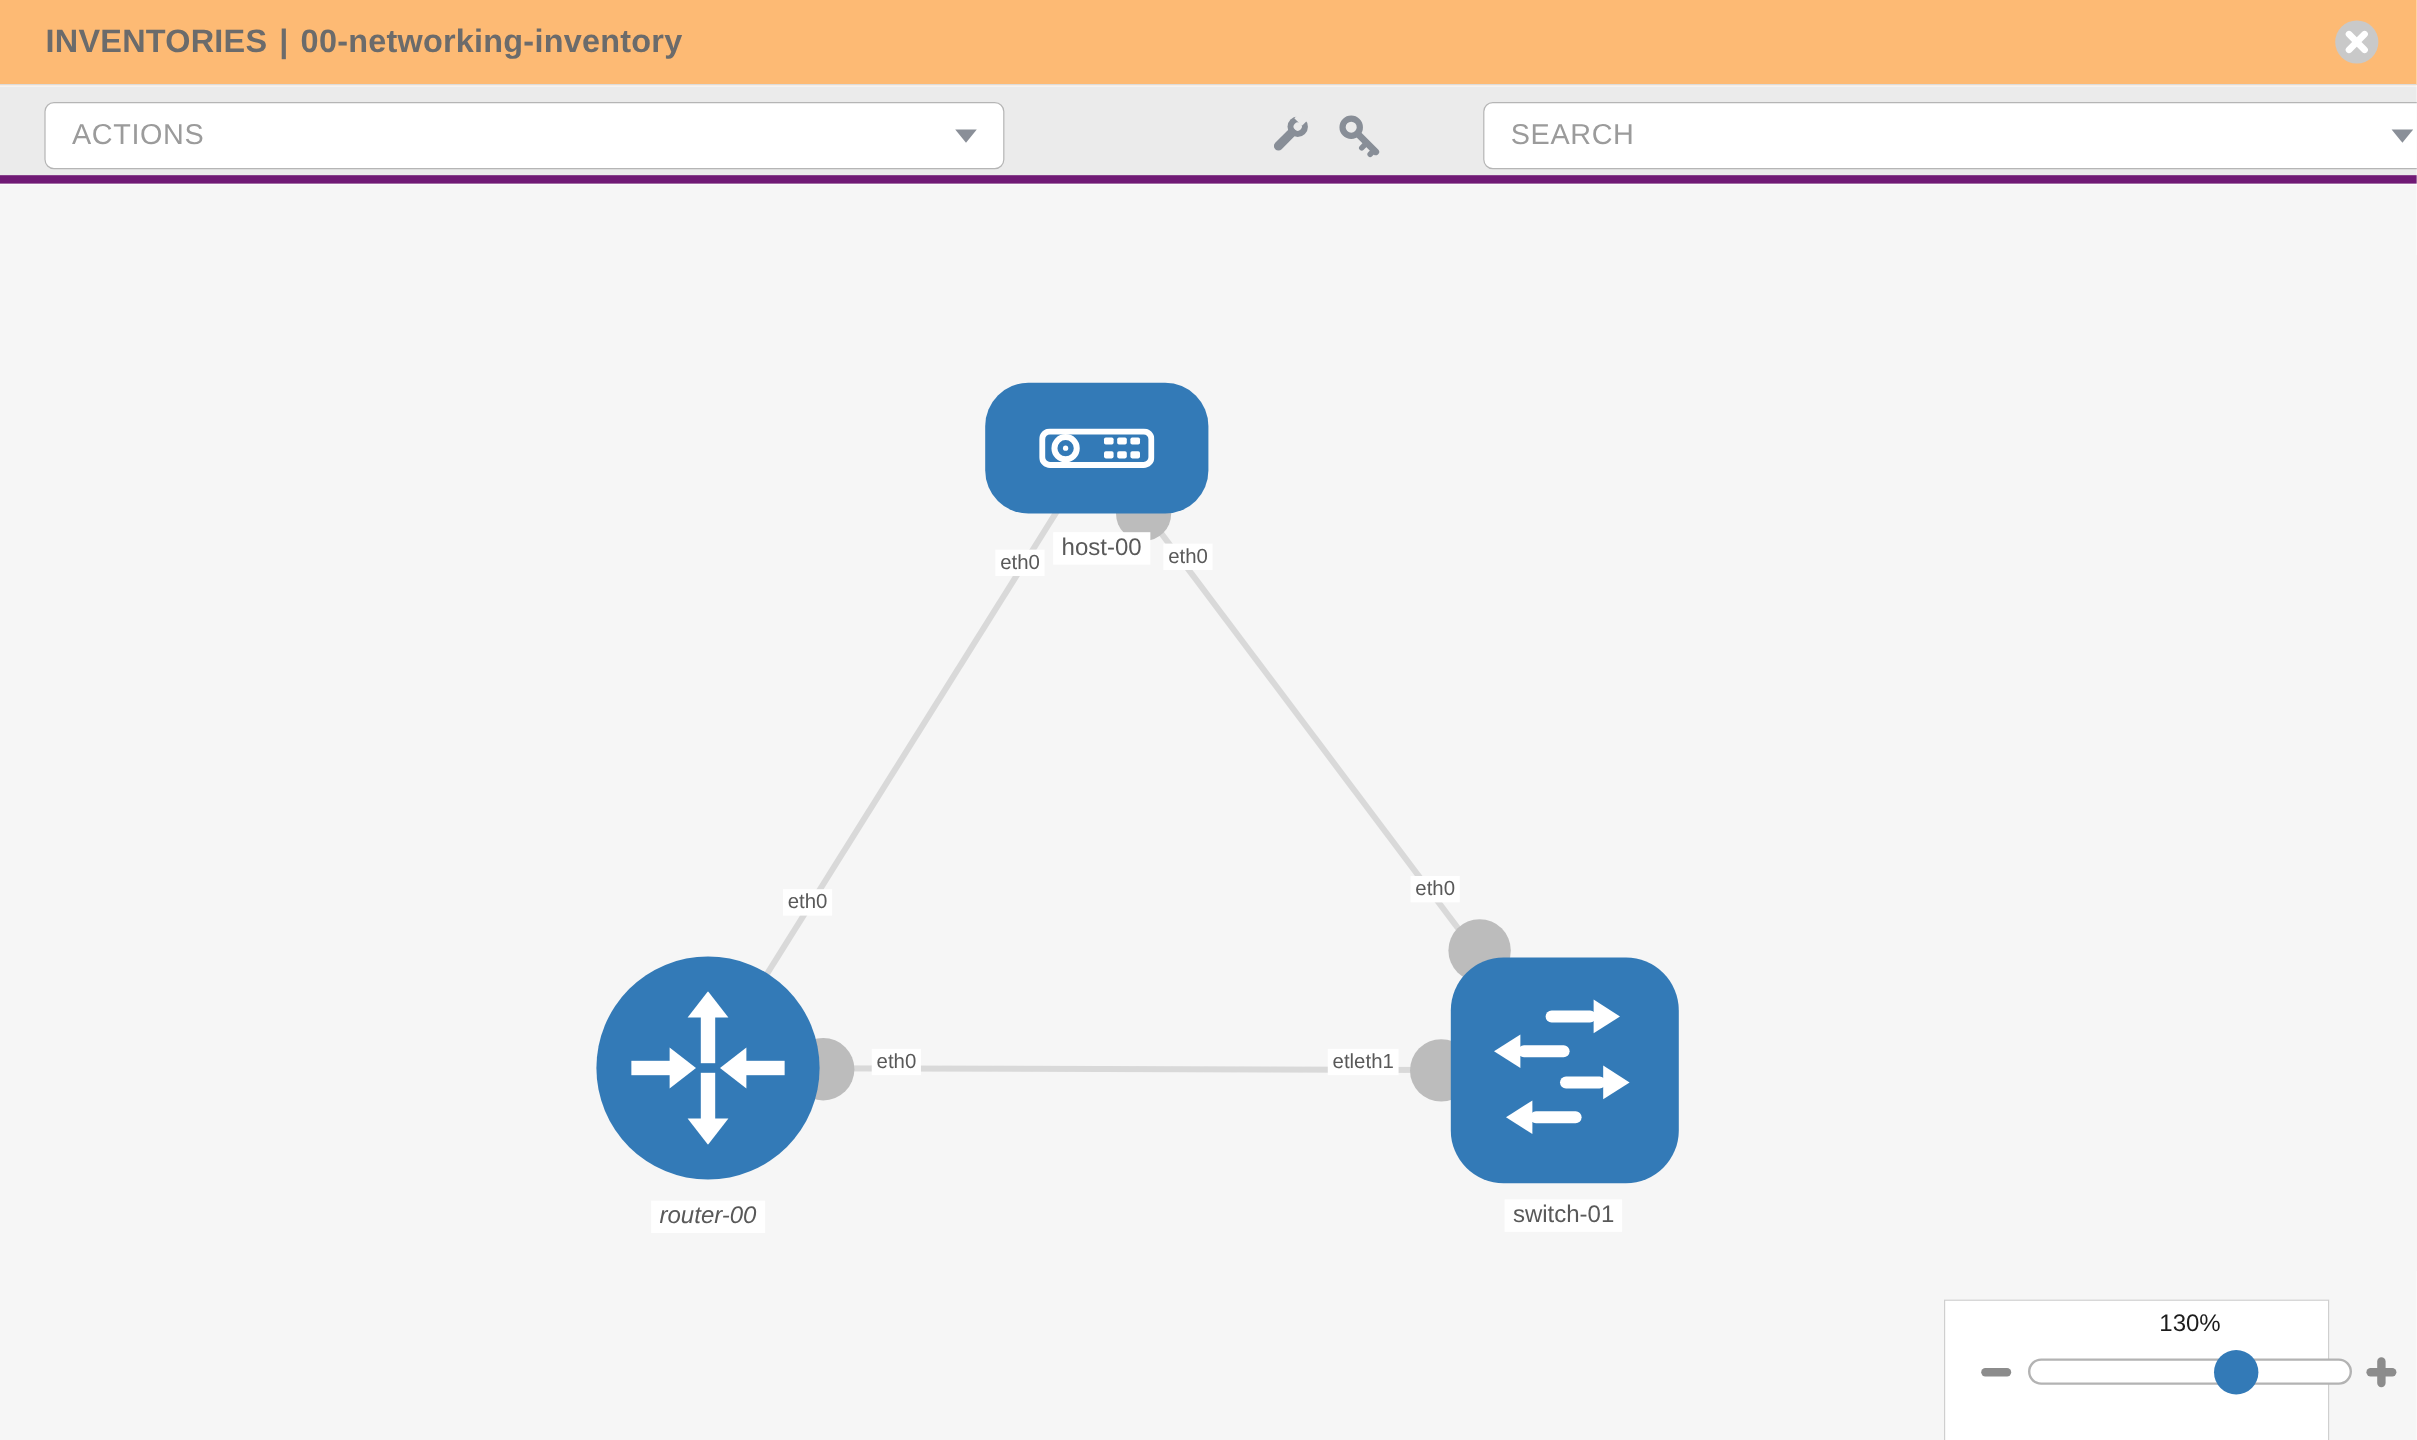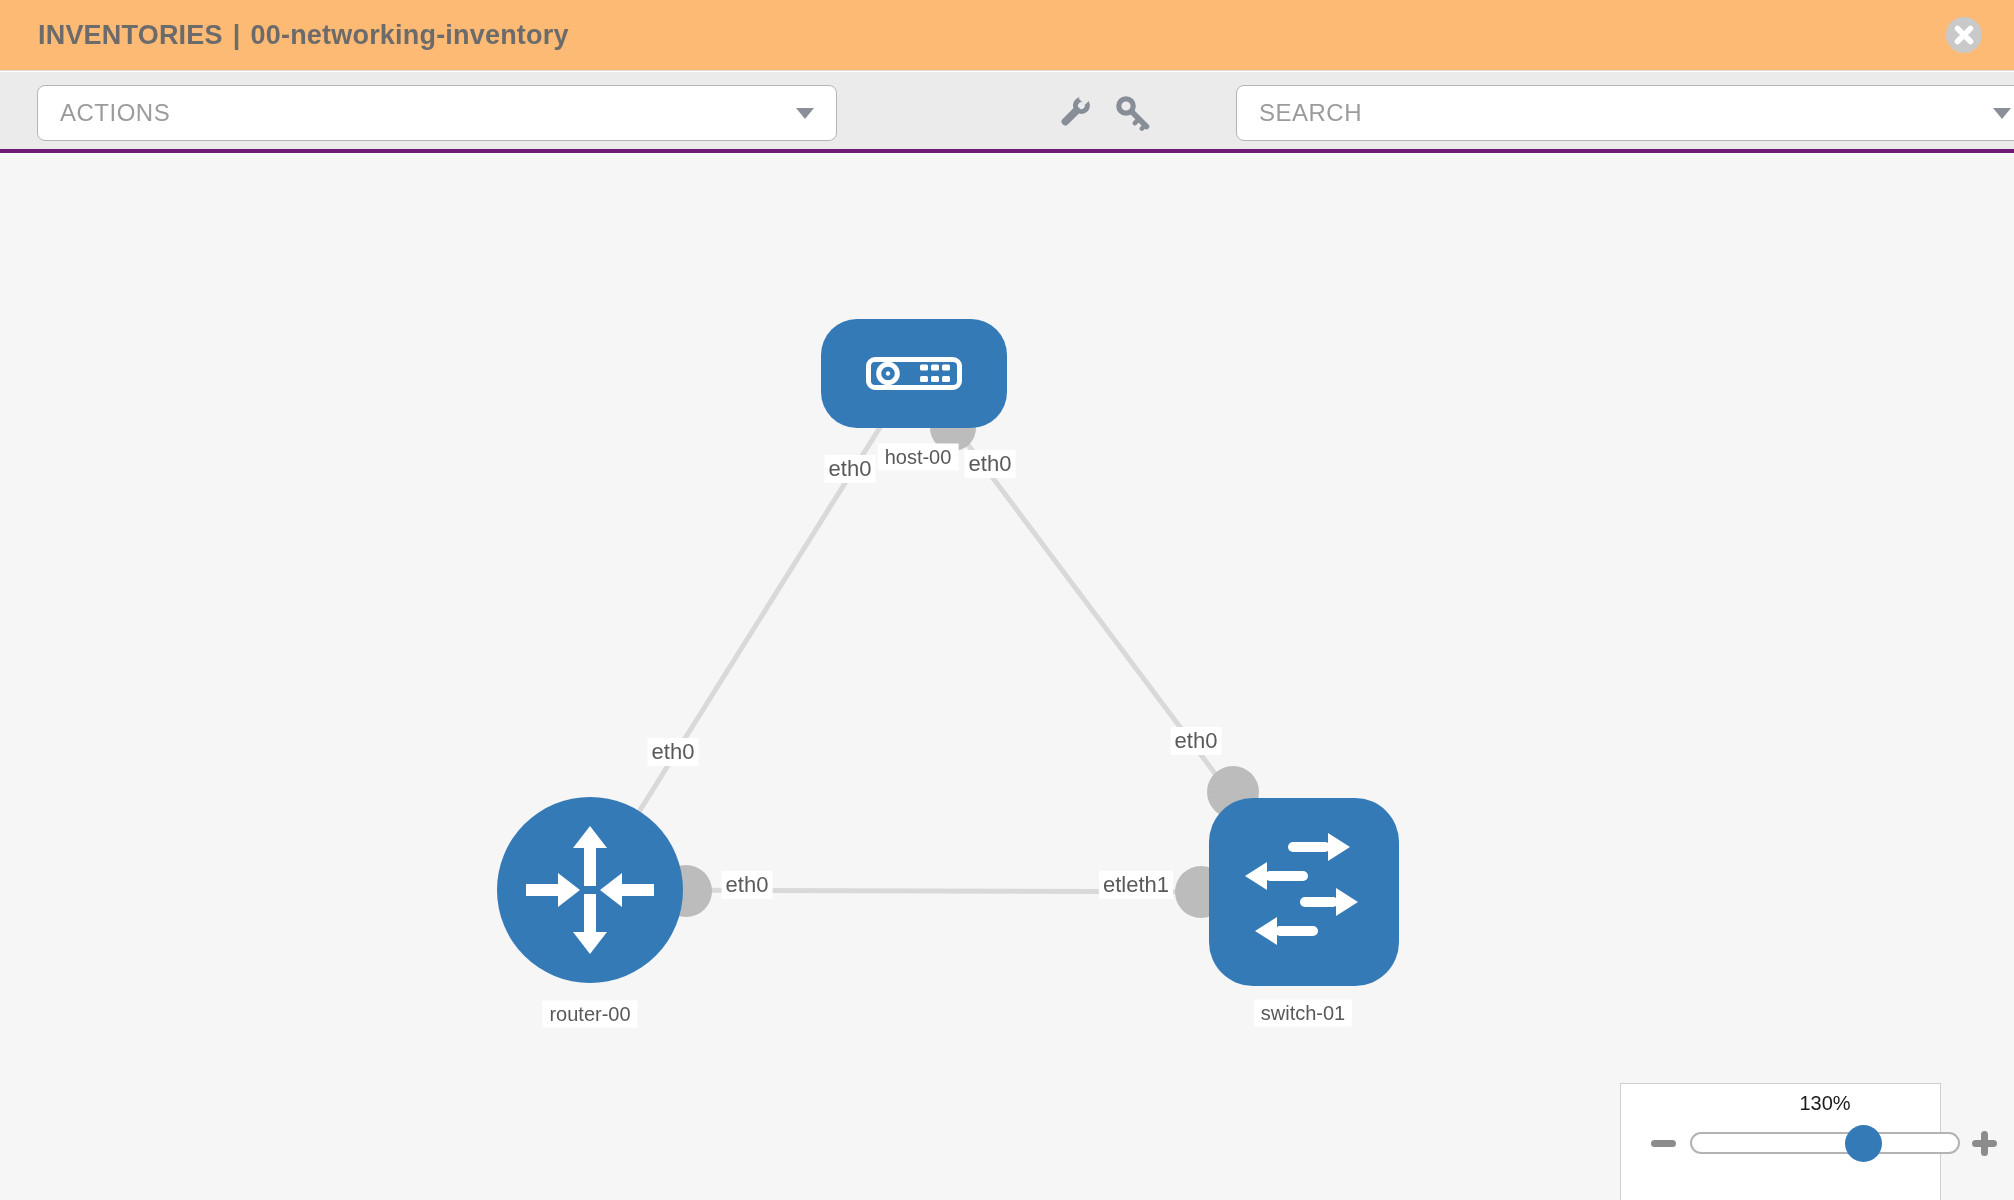--- a/index.html
+++ b/index.html
@@ -23,21 +23,21 @@
   .page-title .sep { margin: 0 10px; font-weight: bold; }
   .close-btn {
     position: absolute; right: 32px; top: 17px; width: 36px; height: 36px;
     border-radius: 50%; background: #c9c9c9; cursor: pointer;
     display: flex; align-items: center; justify-content: center;
   }
 
   
   .toolbar {
     position: absolute; left: 0; top: 72px; width: 2014px; height: 81px;
-    background: #ebebeb; border-bottom: 4px solid #701a75; box-sizing: border-box;
+    background: #ebebeb; border-bottom: 7px solid #701a75; box-sizing: border-box;
   }
   .select-box {
     position: absolute; top: 13px; height: 56px; box-sizing: border-box;
     background: #ffffff; border: 1px solid #b5b5b5; border-radius: 8px;
     display: flex; align-items: center; padding: 0 22px;
     color: #9b9b9b; font-size: 24px; cursor: pointer; letter-spacing: 0.5px;
   }
   .select-actions { left: 37px; width: 800px; }
   .select-search { left: 1236px; width: 798px; }
   .caret {
@@ -68,21 +68,21 @@
   }
   .node-host   { left: 821px; top: 165px; width: 186px; height: 109px; border-radius: 36px; }
   .node-router { left: 497px; top: 643px; width: 186px; height: 186px; border-radius: 50%; }
   .node-switch { left: 1209px; top: 644px; width: 190px; height: 188px; border-radius: 44px; }
 
   .chip {
     position: absolute; transform: translate(-50%, -50%);
     background: #ffffff; color: #595959; white-space: nowrap; z-index: 3;
   }
   .chip-name  { font-size: 20px; padding: 2px 7px; }
-  .chip-iface { font-size: 22px; padding: 1px 4px; }
+  .chip-iface { font-size: 17px; padding: 1px 4px; }
 
   
   .zoom-widget {
     position: absolute; left: 1620px; top: 929px; width: 321px; height: 118px;
     background: #ffffff; border: 1px solid #cfcfcf; box-sizing: border-box; z-index: 5;
   }
   .zoom-value {
     position: absolute; left: 69px; top: 8px; width: 270px; text-align: center;
     font-size: 20px; color: #1c1c1c;
   }
@@ -208,21 +208,21 @@
           <rect x="56" y="73" width="43" height="10" rx="5"></rect>
           <polygon points="149,104 127,90 127,118"></polygon>
           <rect x="91" y="99" width="38" height="10" rx="5"></rect>
           <polygon points="46,133 68,119 68,147"></polygon>
           <rect x="66" y="128" width="43" height="10" rx="5"></rect>
         </g>
       </svg>
     </div>
 
     <div class="chip chip-name" style="left:918px;  top:303px;">host-00</div>
-    <div class="chip chip-name" style="left:590px;  top:860px;">router-00</div>
+    <div class="chip chip-name" style="left:590px;  top:860px;font-style:italic;">router-00</div>
     <div class="chip chip-name" style="left:1303px; top:859px;">switch-01</div>
 
     <div class="chip chip-iface" style="left:850px;  top:315px;">eth0</div>
     <div class="chip chip-iface" style="left:990px;  top:310px;">eth0</div>
     <div class="chip chip-iface" style="left:673px;  top:598px;">eth0</div>
     <div class="chip chip-iface" style="left:1196px; top:587px;">eth0</div>
     <div class="chip chip-iface" style="left:747px;  top:731px;">eth0</div>
     <div class="chip chip-iface" style="left:1136px; top:731px;">etleth1</div>
 
     <div class="zoom-widget">

